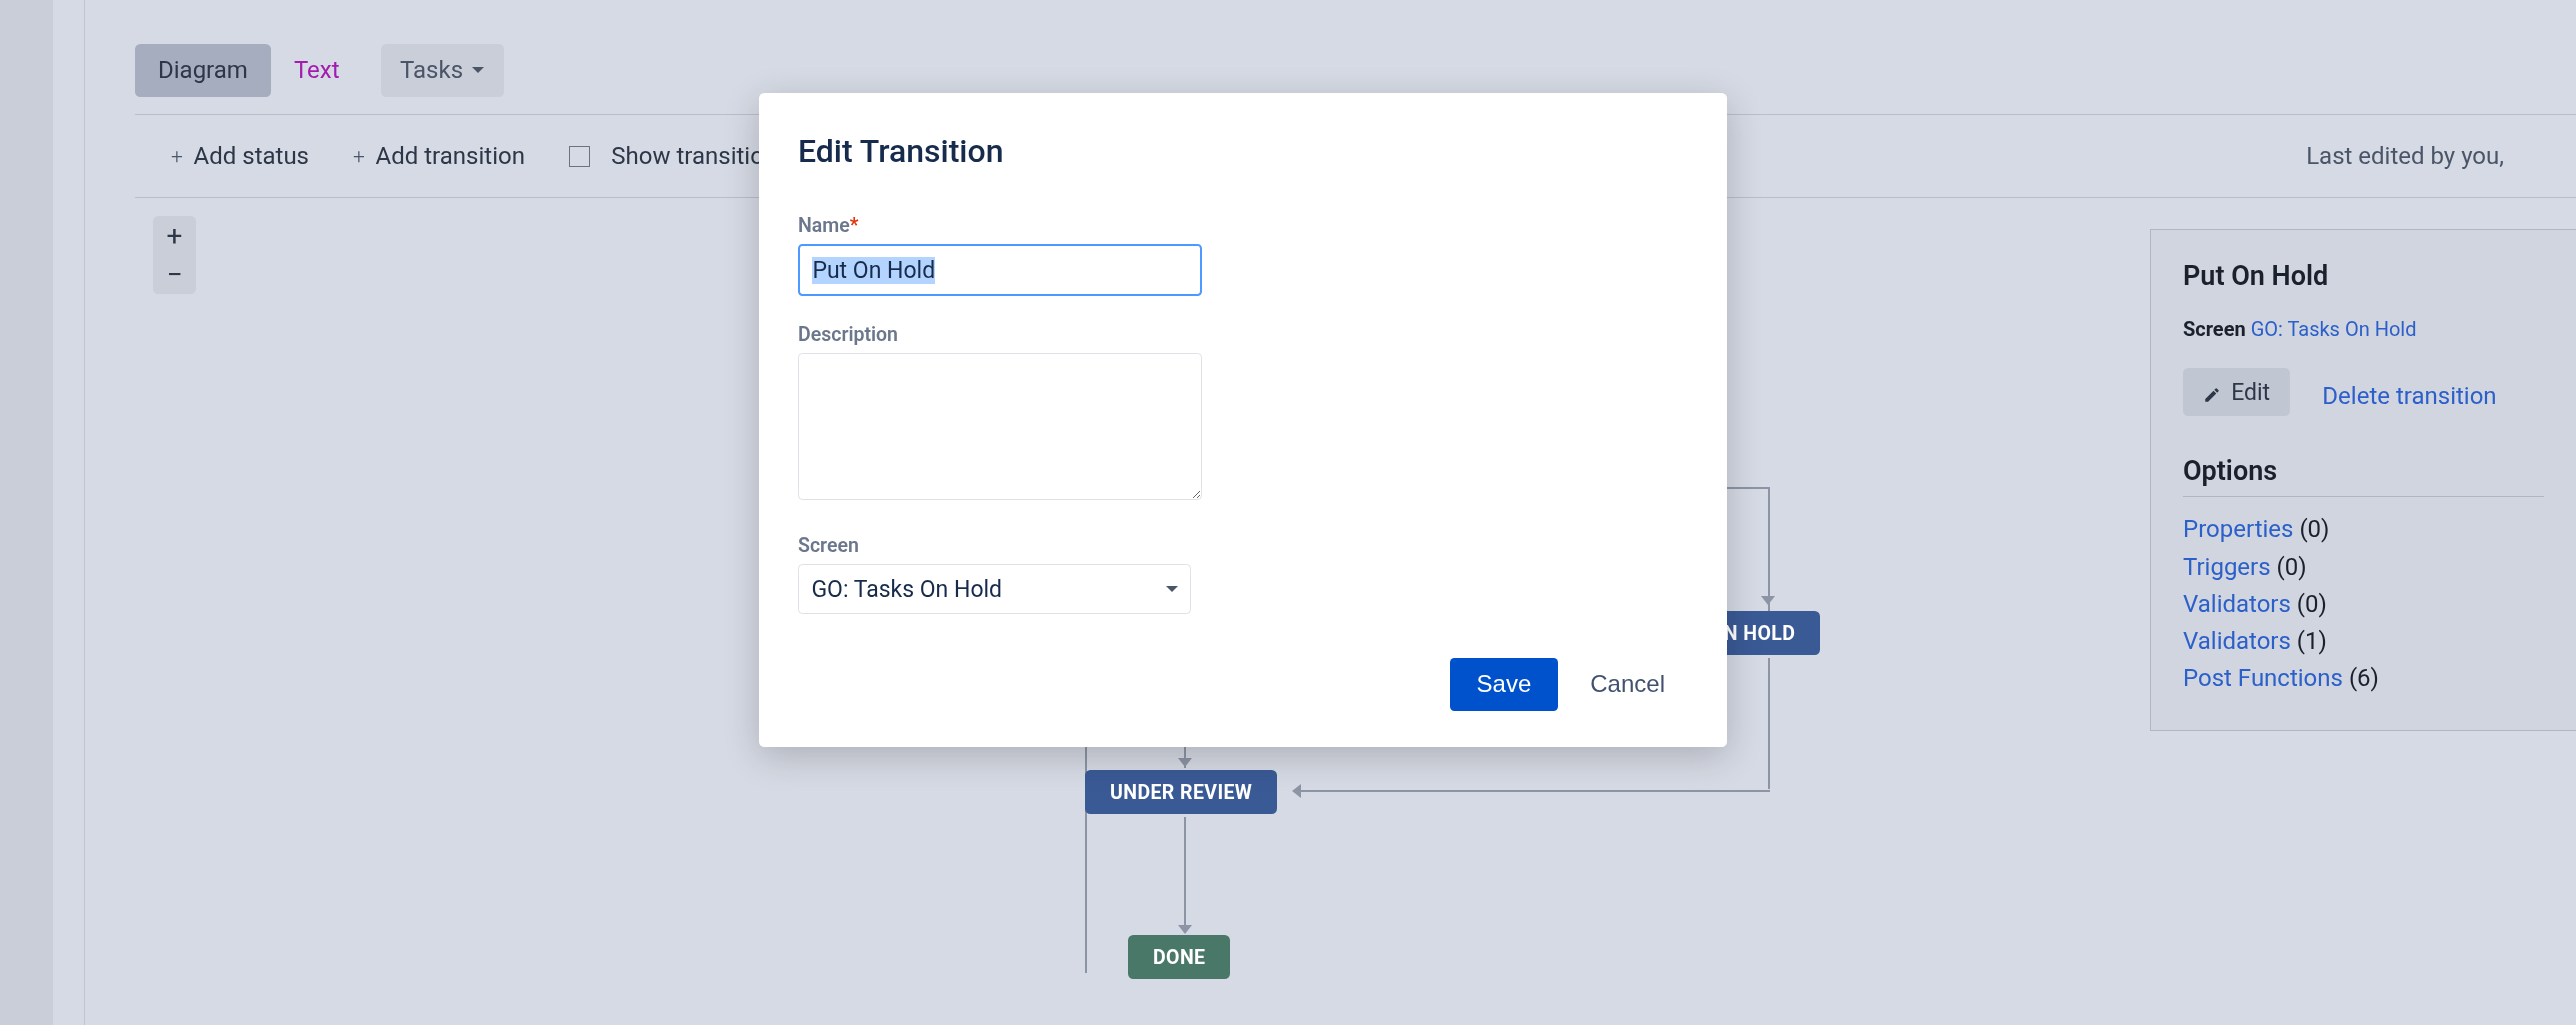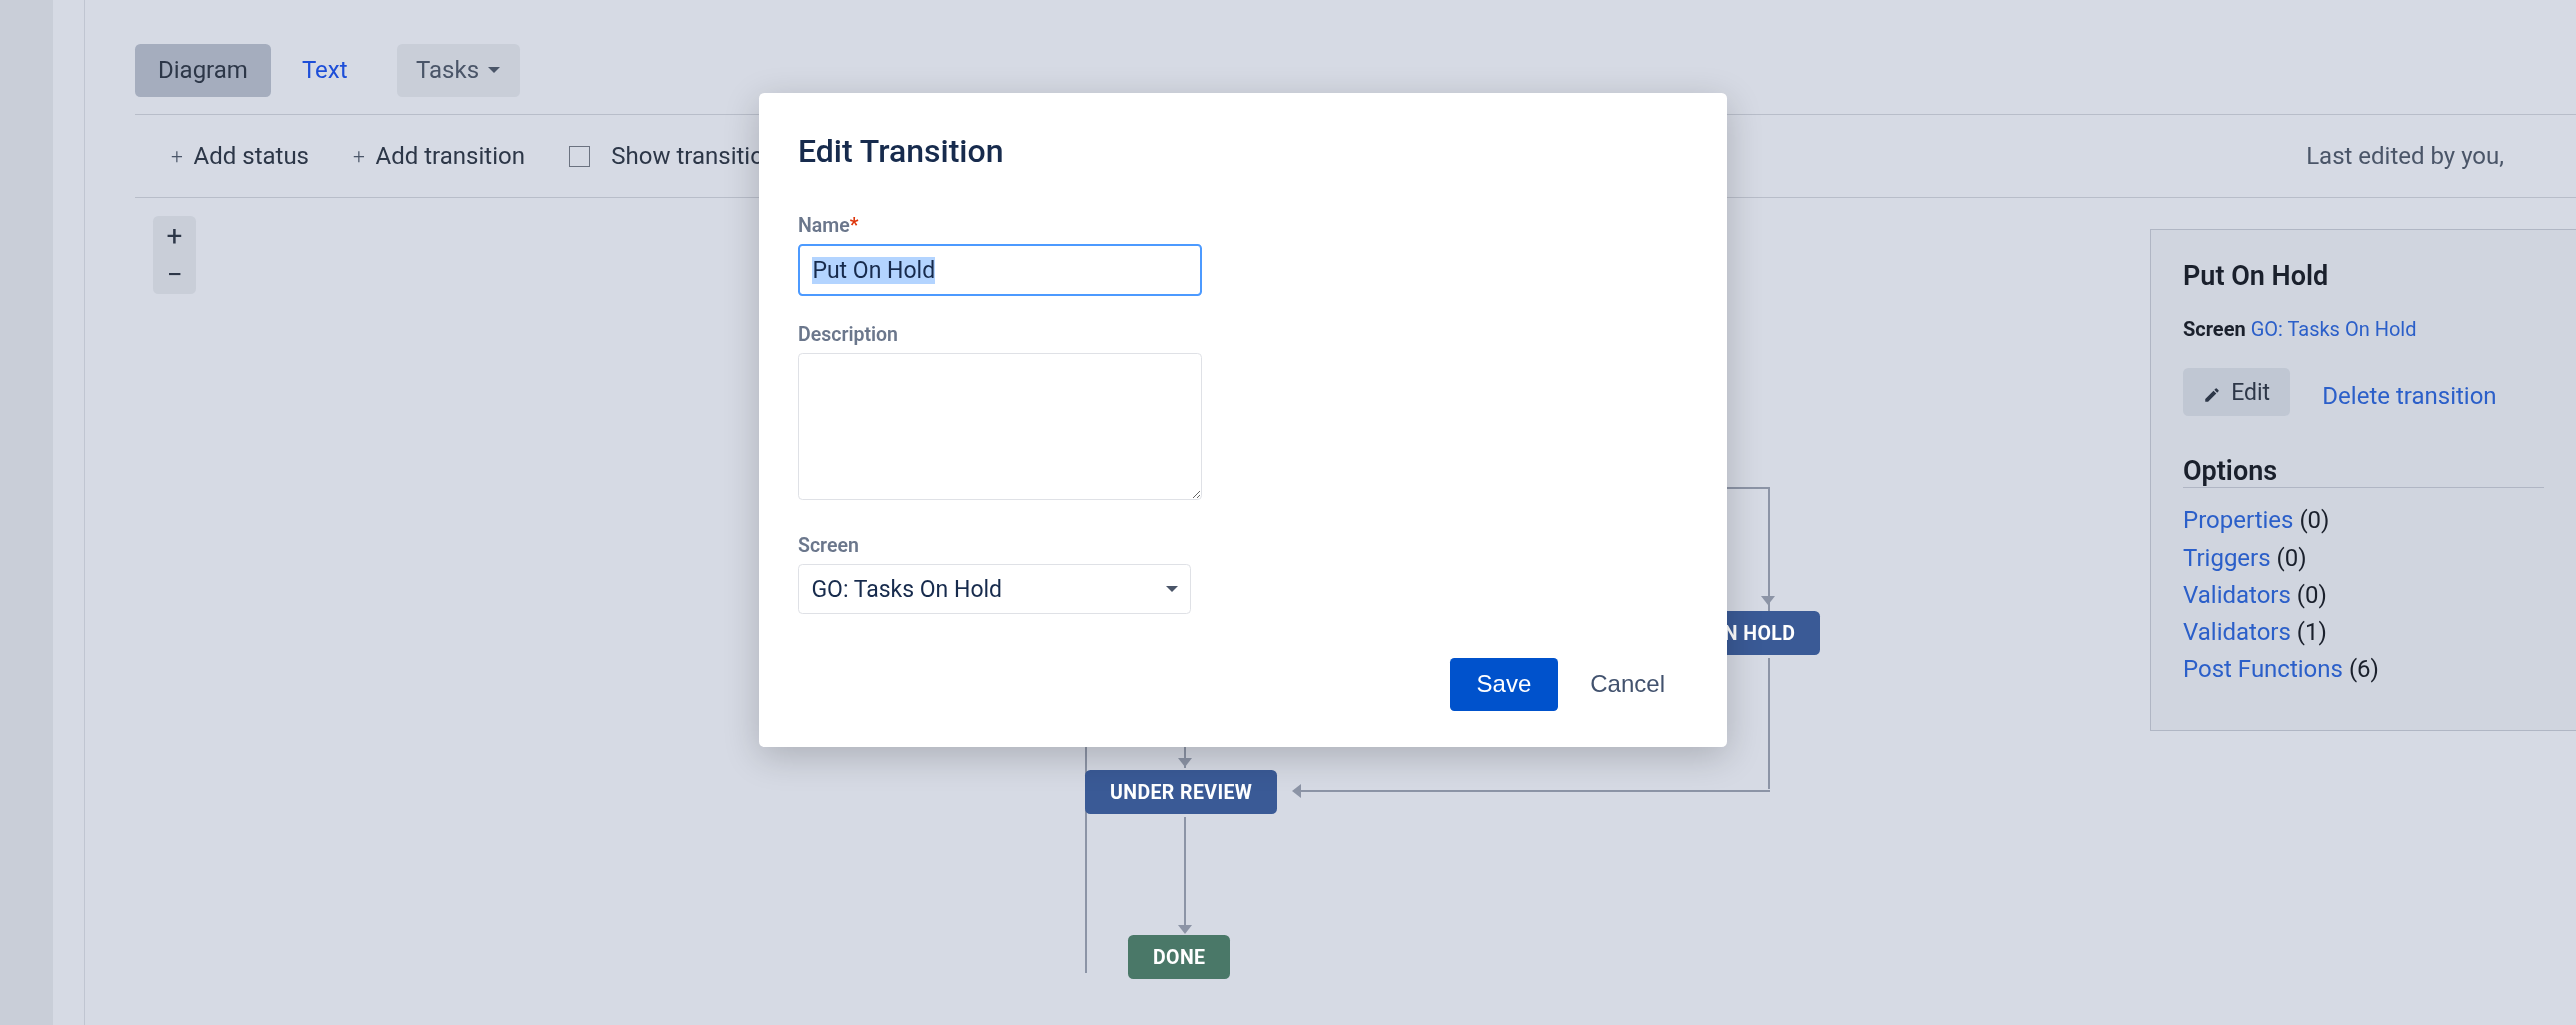--- a/index.html
+++ b/index.html
@@ -34,28 +34,28 @@
       left: 85px;
       top: 0;
       right: 0;
       height: 100%;
     }
     .tabs-row {
       position: absolute;
       left: 50px;
       top: 44px;
       display: flex;
-      gap: 8px;
+      gap: 0;
       align-items: center;
     }
     .tab {
       padding: 12.4px 23px;
       border-radius: 5.3px;
       font-size: 24px;
-      color: #1d4ed8;
+      color: #a21caf;
       cursor: pointer;
     }
     .tab.active {
       background: #a5adbe;
       color: #2d3748;
     }
     .export-btn {
       margin-left: 18px;
       padding: 12.4px 19.5px;
       border-radius: 5.3px;
@@ -209,20 +209,21 @@
     .delete-link {
       color: #2b5fc9;
       font-size: 24px;
       cursor: pointer;
     }
     .options-header {
       font-size: 27px;
       font-weight: 600;
       color: #1a202c;
       margin-top: 39px;
+      padding-bottom: 9px;
       border-bottom: 1.8px solid #b0b6c4;
       margin-bottom: 14px;
     }
     .option-link {
       display: block;
       font-size: 24px;
       line-height: 1.55;
       color: #1a202c;
     }
     .option-link .link { color: #2b5fc9; cursor: pointer; }

